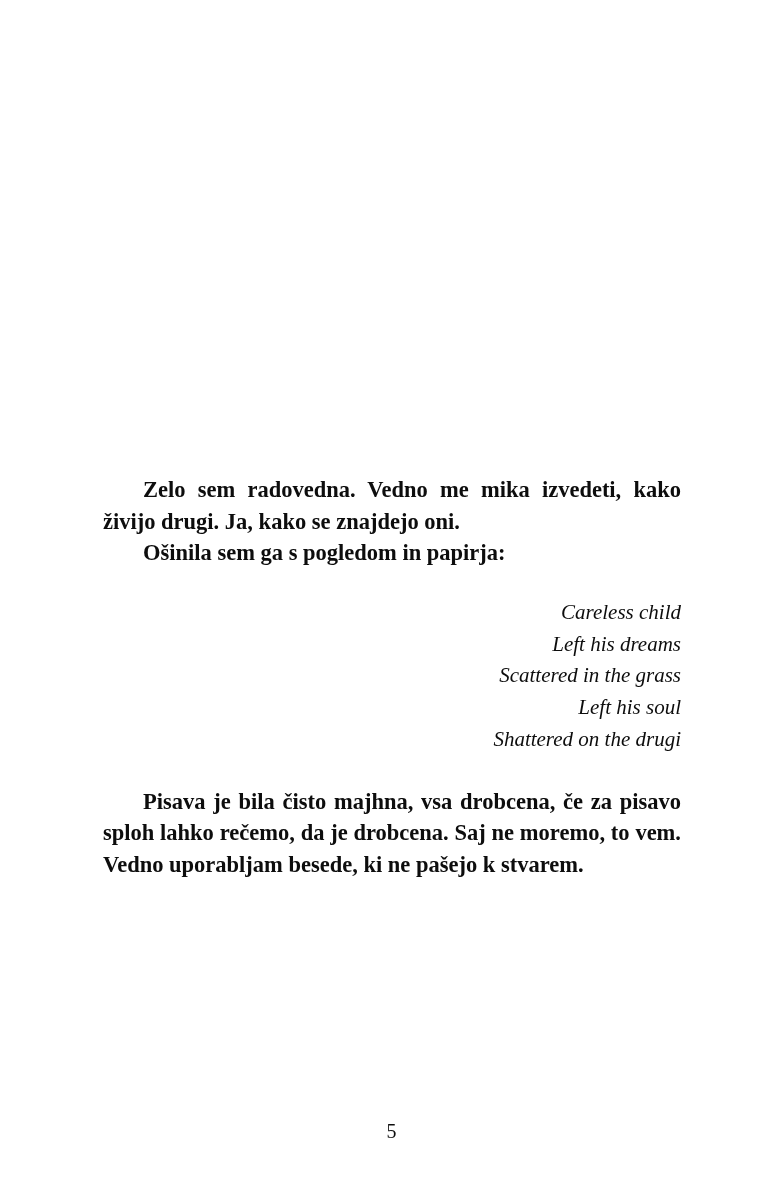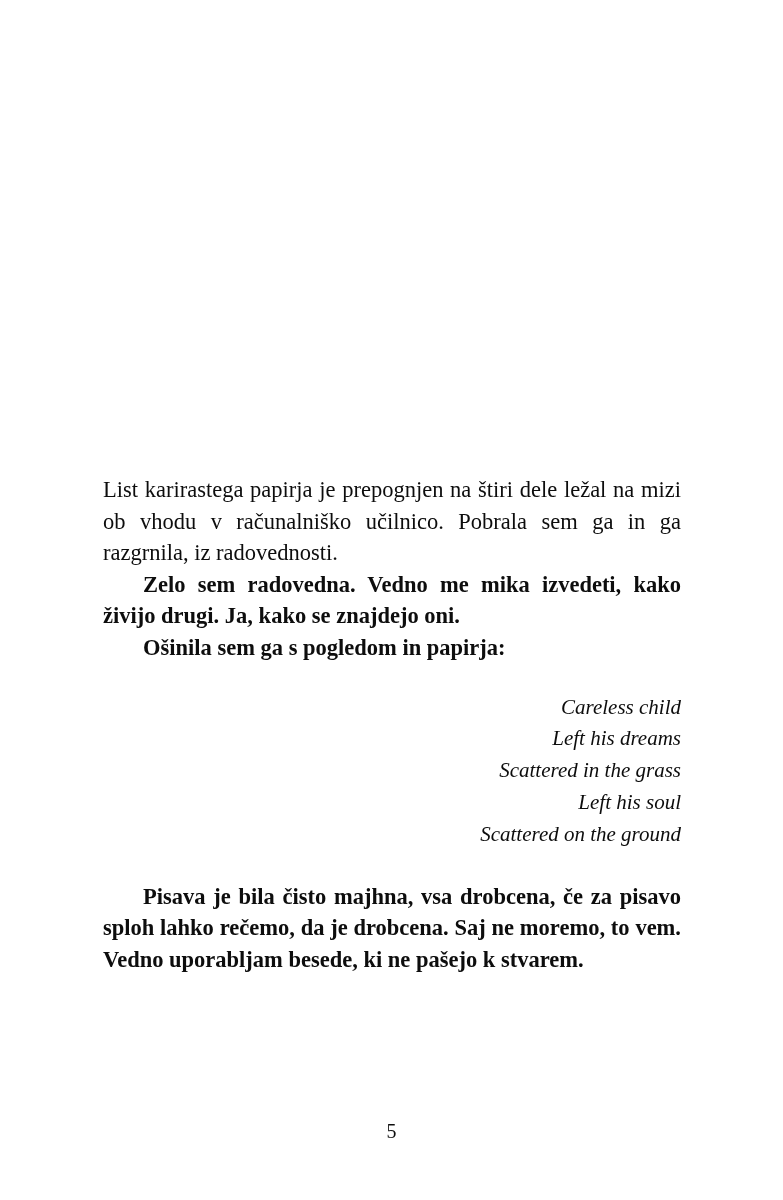--- a/index.html
+++ b/index.html
@@ -68,32 +68,31 @@
     color: #0d0d0d;
   }
 </style>
 </head>
 <body>
 
 <div class="page">
 
   <div class="text-block">
 
-    <p class="para">List karirastega papirja je prepognjen na štiri dele ležal na mizi ob vhodu v računalniško učilnico. Pobrala sem ga in ga razgrnila, iz radovednosti.</p>
     <p class="para indent">Zelo sem radovedna. Vedno me mika izvedeti, kako živijo drugi. Ja, kako se znajdejo oni.</p>
     <p class="para indent">Ošinila sem ga s pogledom in papirja:</p>
 
     <div class="spacer-before-poem"></div>
 
     <div class="poem">
       <div class="poem-line">Careless child</div>
       <div class="poem-line">Left his dreams</div>
       <div class="poem-line">Scattered in the grass</div>
       <div class="poem-line">Left his soul</div>
-      <div class="poem-line">Scattered on the ground</div>
+      <div class="poem-line">Shattered on the drugi</div>
     </div>
 
     <div class="spacer-after-poem"></div>
 
     <p class="para indent">Pisava je bila čisto majhna, vsa drobcena, če za pisavo sploh lahko rečemo, da je drobcena. Saj ne moremo, to vem. Vedno uporabljam besede, ki ne pašejo k stvarem.</p>
 
   </div>
 
   <div class="folio">5</div>
 

